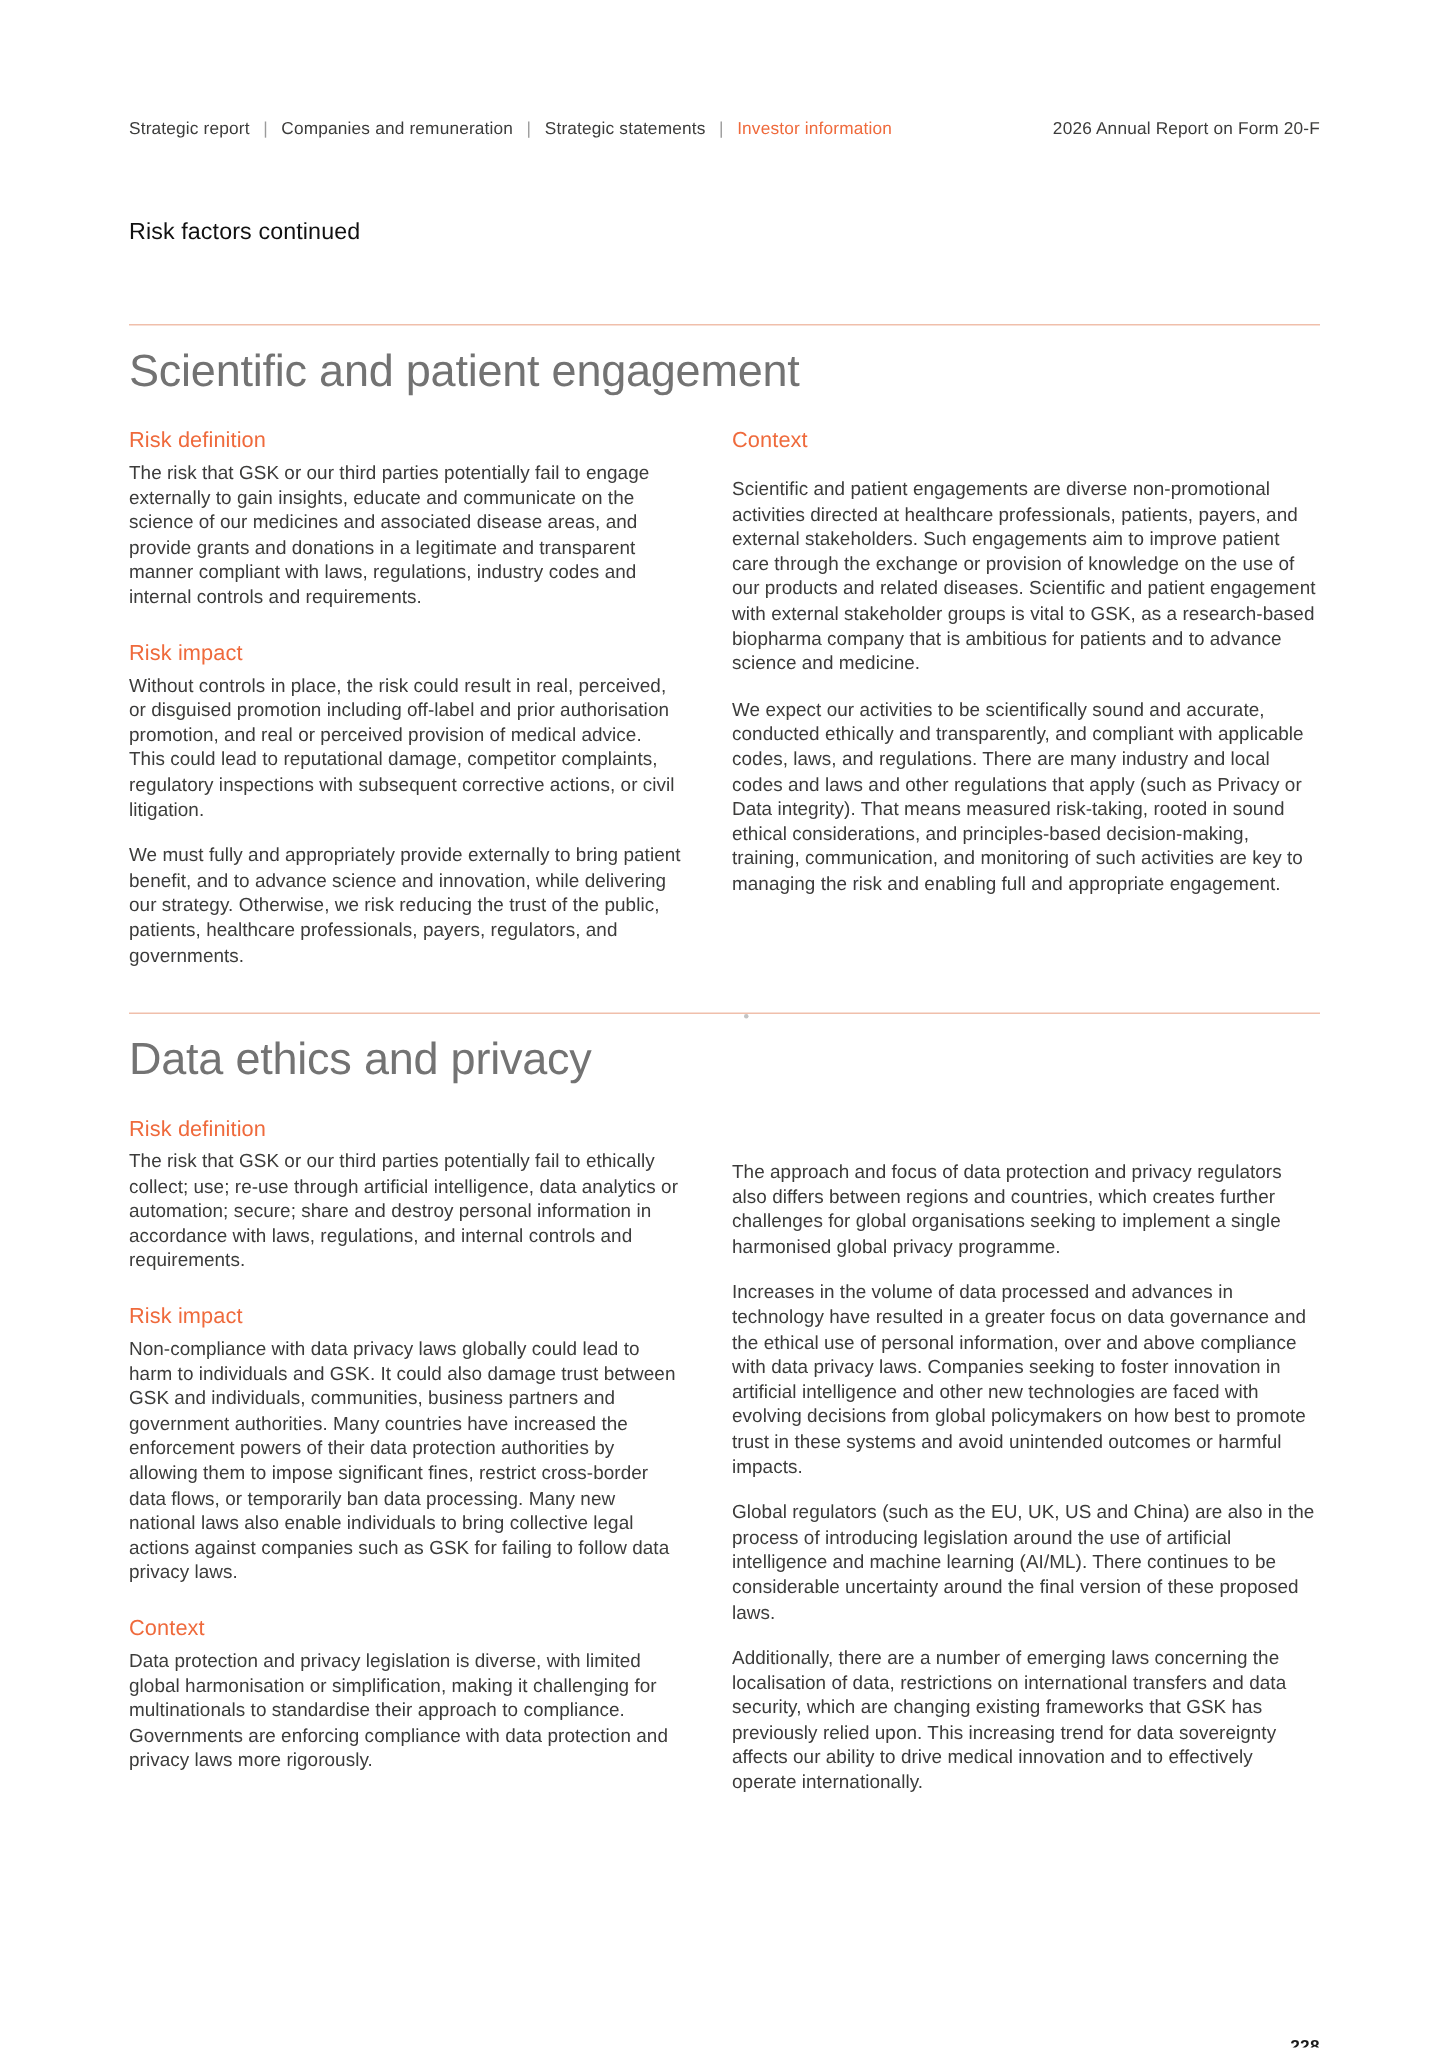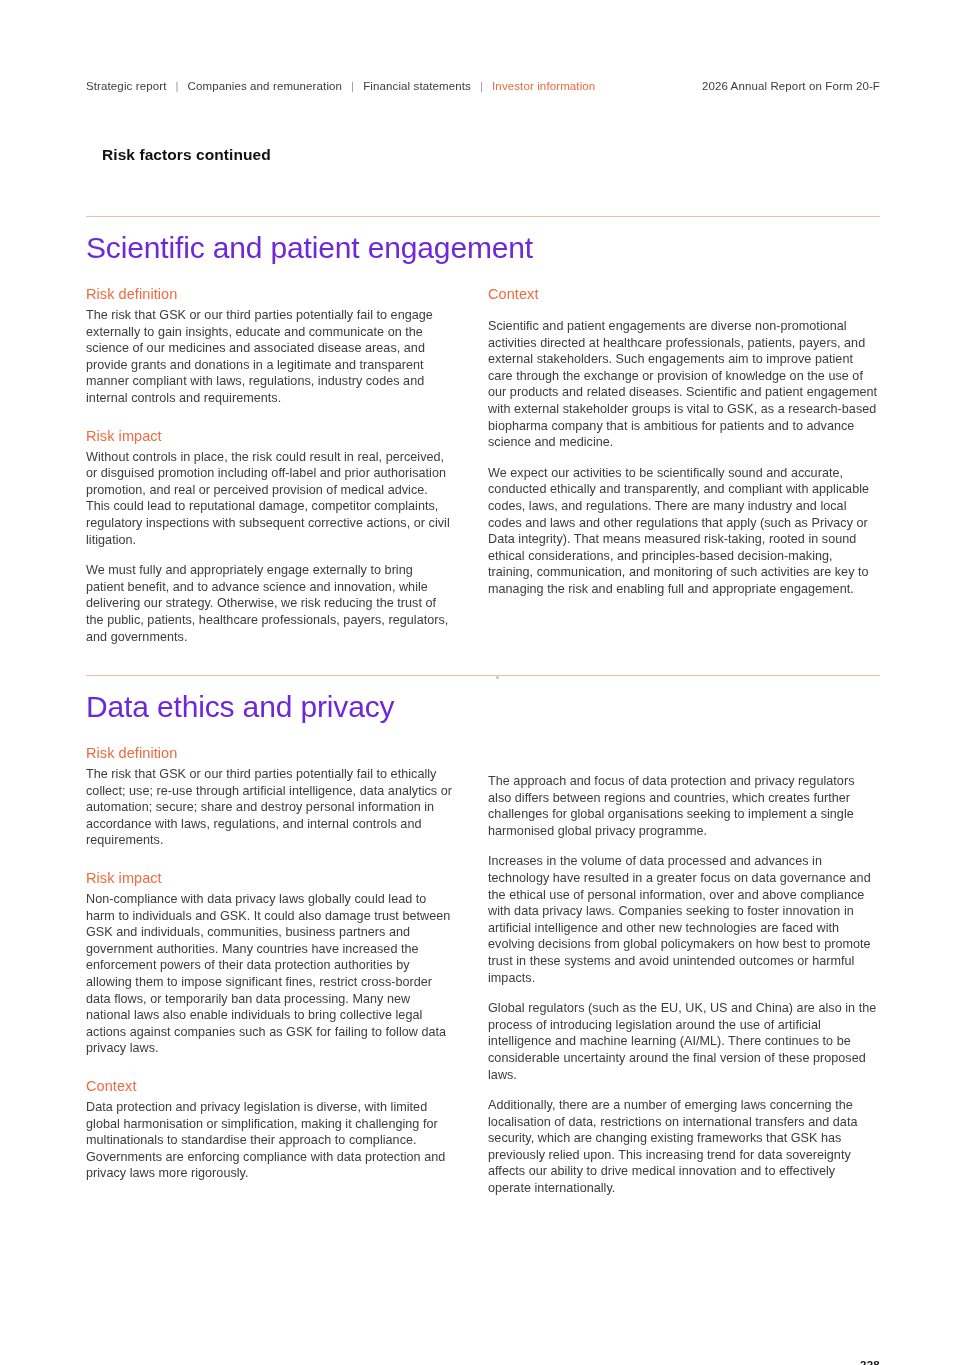--- a/index.html
+++ b/index.html
@@ -56,24 +56,24 @@
   }
   .report-title {
     margin-left: auto;
     color: #3c3c3b;
     font-size: 11.5px;
   }
 
   
   .page-title {
     position: absolute;
-    left: 102px;
+    left: 86px;
     top: 106px;
     font-size: 15.5px;
-    font-weight: bold;
+    font-weight: normal;
     color: #111111;
     letter-spacing: 0.005em;
   }
 
   
   .section {
     position: absolute;
     left: 86px;
     width: 794px;
   }
@@ -84,21 +84,21 @@
     width: 794px;
     height: 1px;
     background: #f0bfab;
     margin: 0;
     border: 0;
   }
 
   .section-heading {
     font-size: 30px;
     font-weight: normal;
-    color: #6d28d9;
+    color: #737373;
     margin: 14px 0 0 0;
     letter-spacing: -0.005em;
     line-height: 1.1;
   }
 
   .columns {
     display: flex;
     gap: 0;
     margin-top: 22px;
   }
@@ -167,21 +167,21 @@
 <body>
 
 <div class="page">
 
   <div class="running-header">
     <div class="nav-group">
       <span class="nav-item">Strategic report</span>
       <span class="nav-sep">|</span>
       <span class="nav-item">Companies and remuneration</span>
       <span class="nav-sep">|</span>
-      <span class="nav-item">Financial statements</span>
+      <span class="nav-item">Strategic statements</span>
       <span class="nav-sep">|</span>
       <span class="nav-item active">Investor information</span>
     </div>
     <span class="report-title">2026 Annual Report on Form 20-F</span>
   </div>
 
   <div class="page-title">Risk factors continued</div>
 
   <div class="section" id="section-1">
     <hr class="section-rule">
@@ -189,21 +189,21 @@
 
     <div class="columns">
 
       <div class="col col-left">
 
         <h2 class="sub-heading">Risk definition</h2>
         <p class="body">The risk that GSK or our third parties potentially fail to engage externally to gain insights, educate and communicate on the science of our medicines and associated disease areas, and provide grants and donations in a legitimate and transparent manner compliant with laws, regulations, industry codes and internal controls and requirements.</p>
 
         <h2 class="sub-heading spaced">Risk impact</h2>
         <p class="body">Without controls in place, the risk could result in real, perceived, or disguised promotion including off-label and prior authorisation promotion, and real or perceived provision of medical advice. This could lead to reputational damage, competitor complaints, regulatory inspections with subsequent corrective actions, or civil litigation.</p>
-        <p class="body">We must fully and appropriately engage externally to bring patient benefit, and to advance science and innovation, while delivering our strategy. Otherwise, we risk reducing the trust of the public, patients, healthcare professionals, payers, regulators, and governments.</p>
+        <p class="body">We must fully and appropriately provide externally to bring patient benefit, and to advance science and innovation, while delivering our strategy. Otherwise, we risk reducing the trust of the public, patients, healthcare professionals, payers, regulators, and governments.</p>
 
       </div>
 
       <div class="col col-right">
 
         <h2 class="sub-heading gap-after">Context</h2>
         <p class="body lead">Scientific and patient engagements are diverse non-promotional activities directed at healthcare professionals, patients, payers, and external stakeholders. Such engagements aim to improve patient care through the exchange or provision of knowledge on the use of our products and related diseases. Scientific and patient engagement with external stakeholder groups is vital to GSK, as a research-based biopharma company that is ambitious for patients and to advance science and medicine.</p>
         <p class="body">We expect our activities to be scientifically sound and accurate, conducted ethically and transparently, and compliant with applicable codes, laws, and regulations. There are many industry and local codes and laws and other regulations that apply (such as Privacy or Data integrity). That means measured risk-taking, rooted in sound ethical considerations, and principles-based decision-making, training, communication, and monitoring of such activities are key to managing the risk and enabling full and appropriate engagement.</p>
 
       </div>

